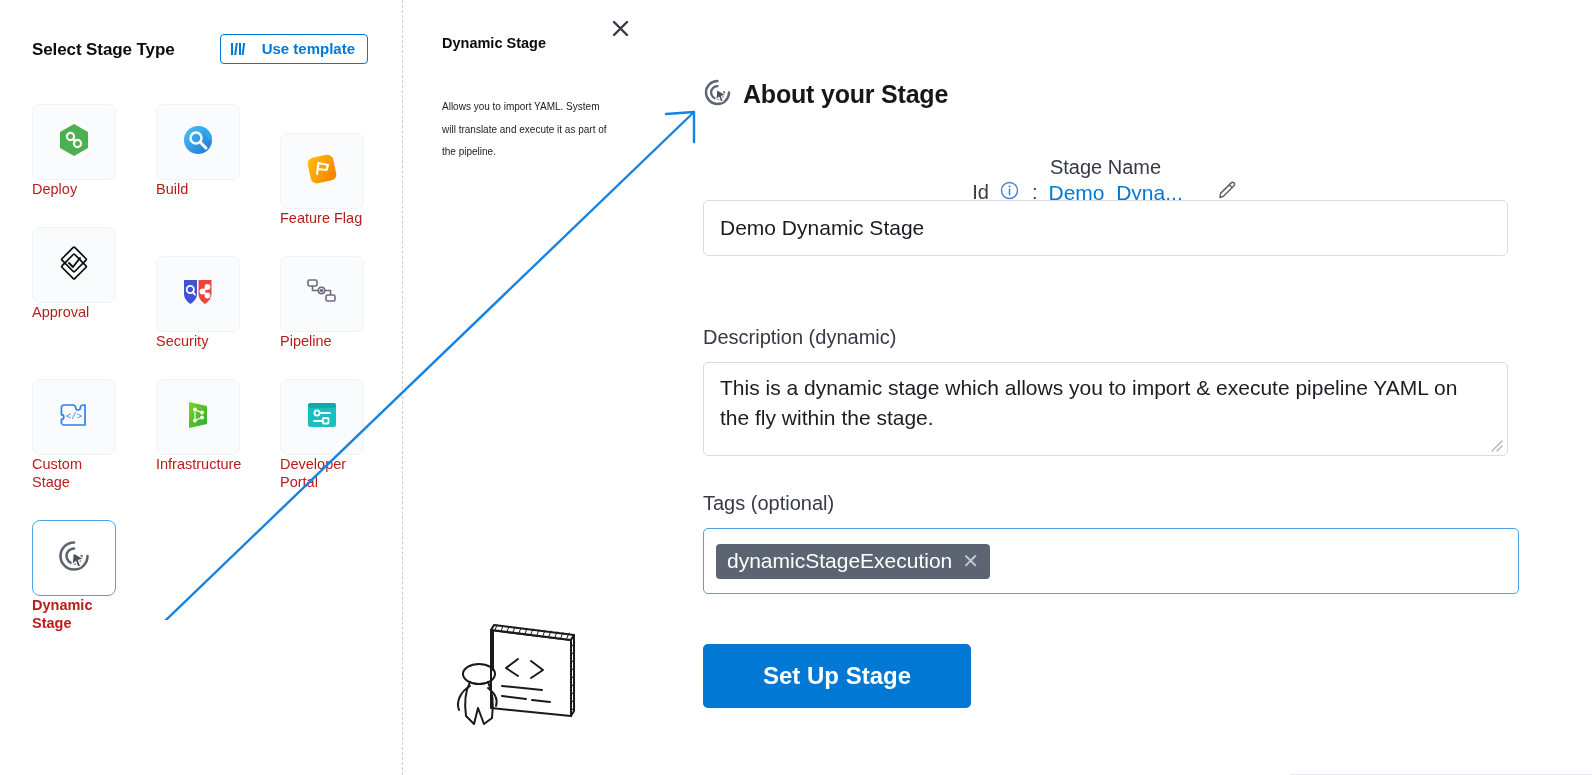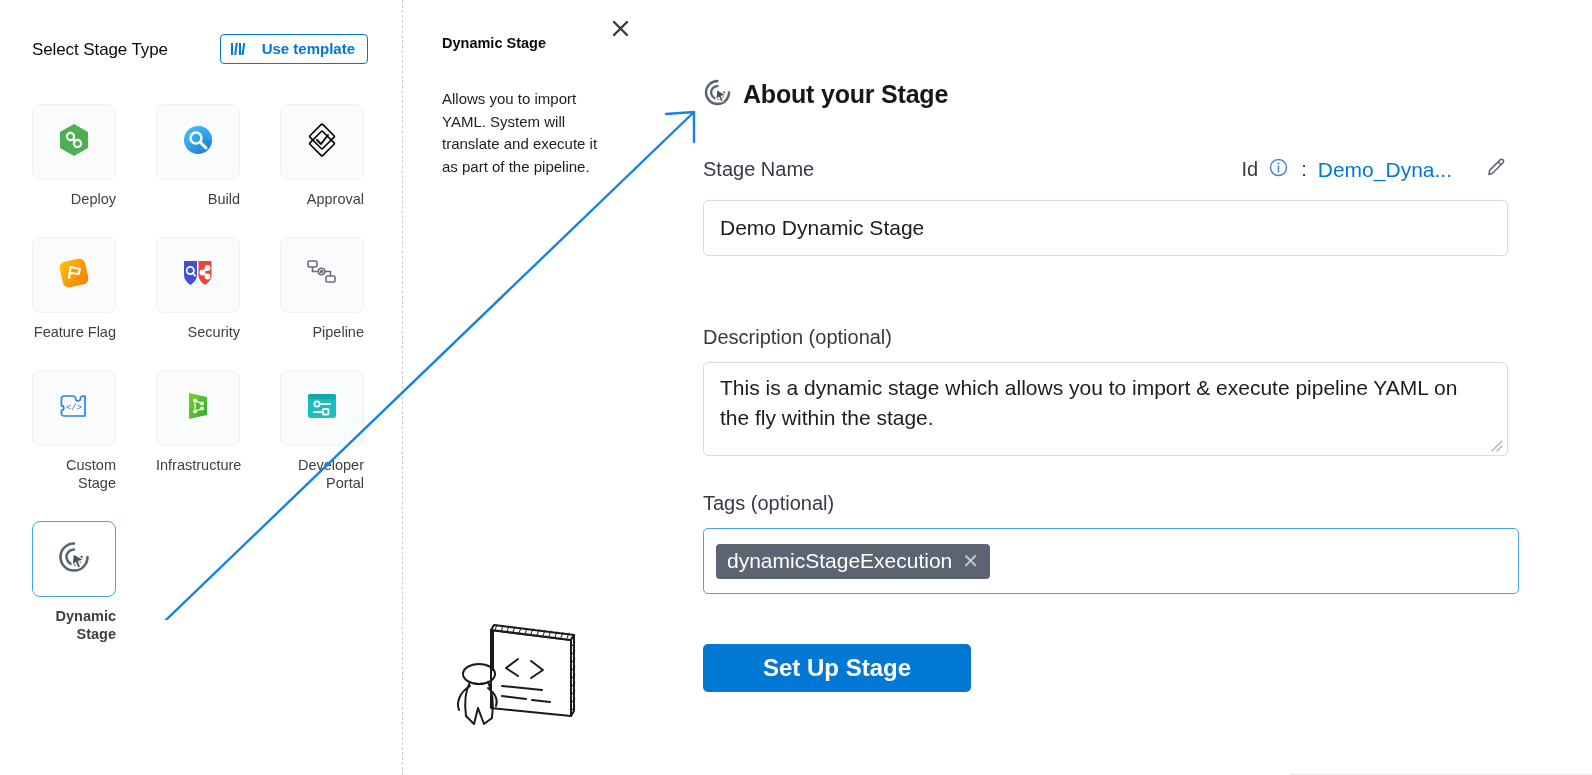--- a/index.html
+++ b/index.html
@@ -9,21 +9,21 @@
     background: #ffffff;
     font-family: "Liberation Sans", sans-serif;
     overflow: hidden;
   }
   #root { position: relative; width: 1592px; height: 775px; background:#fff; }
 
   
   #left-panel { position: absolute; left: 0; top: 0; width: 402px; height: 775px; background:#fff; }
   #left-header { position:absolute; left:32px; top:36px; width:338px; height:30px; }
   #panel-title {
-    font-size: 17px; font-weight: normal; color:#0b0b0d; letter-spacing:-0.1px;
+    font-size: 17px; font-weight: bold; color:#0b0b0d; letter-spacing:-0.1px;
     position:absolute; left:0; top:4px;
   }
   #use-template-btn {
     position:absolute; right:2px; top:-2px;
     display:flex; align-items:center; gap:16px;
     border:1px solid #0278d5; border-radius:4px;
     background:#fff; color:#0278d5;
     font-size:15px; font-weight:bold;
     padding:5px 12px 6px 10px;
     cursor:pointer; white-space:nowrap;
@@ -37,22 +37,22 @@
   }
   .stage-cell { width:84px; }
   .stage-tile {
     width:84px; height:76px;
     background:#fafbfc; border:1px solid #f0f1f3; border-radius:8px;
     display:flex; align-items:center; justify-content:center;
     cursor:pointer;
   }
   .stage-tile.selected { background:#fff; border:1.5px solid #4da3e8; }
   .stage-label {
-    margin-top:10px; text-align:right;
-    font-size:14.5px; color:#404040; line-height:18px;
+    text-align:left;
+    font-size:14.5px; color:#b91c1c; line-height:18px;
   }
   .stage-label.bold { font-weight:bold; }
   .stage-row-2 { margin-top: 0; }
 
   
   #v-divider {
     position:absolute; left:402px; top:0; width:0;
     height:775px; border-left:1px dashed #c9cdd6;
   }
 
@@ -61,31 +61,31 @@
   #close-btn {
     position:absolute; left:205px; top:15px; width:26px; height:26px;
     display:flex; align-items:center; justify-content:center;
     cursor:pointer; color:#383946;
   }
   #mid-title {
     position:absolute; left:40px; top:35px; width:190px;
     font-size:14.5px; font-weight:bold; color:#0b0b0d;
   }
   #mid-desc {
-    position:absolute; left:40px; top:88px; width:165px;
-    font-size:15px; line-height:22.5px; color:#1c1c22;
+    position:absolute; left:40px; top:96px; width:165px;
+    font-size:10px; line-height:22.5px; color:#1c1c22;
   }
   #mid-illustration { position:absolute; left:44px; top:608px; width:160px; height:120px; }
 
   
   #right-panel { position:absolute; left:640px; top:10px; width:952px; height:775px; }
   #about-head { position:absolute; left:63px; top:68px; display:flex; align-items:center; gap:11px; }
   #about-title { font-size:25px; font-weight:bold; color:#16161b; letter-spacing:-0.2px; }
 
-  .field-row { position:absolute; left:63px; width:805px; }
+  .field-row { position:absolute; left:63px; width:805px;flex-direction:column; }
   .field-label { font-size:20px; color:#383946; }
   #stage-name-row { top:146px; display:flex; align-items:center; justify-content:space-between; }
   #id-group { display:flex; align-items:center; gap:11px; }
   #id-text { font-size:20px; color:#383946; }
   #id-colon { font-size:20px; color:#383946; margin-left:2px; }
   #id-value { font-size:21px; color:#0278d5; max-width:205px; overflow:hidden; white-space:nowrap; }
 
   .text-input {
     position:absolute; left:63px; width:805px; height:56px;
     border:1px solid #d9dae5; border-radius:5px; background:#fff;
@@ -114,21 +114,21 @@
   #tag-chip {
     display:inline-flex; align-items:center; gap:10px;
     background:#5c6472; color:#ffffff;
     border-radius:4px; padding:5px 11px 6px 11px;
     font-size:21px;
   }
   #tag-remove { color:#c3c7cf; font-size:20px; cursor:pointer; line-height:1; }
 
   #setup-btn {
     position:absolute; left:63px; top:634px;
-    width:268px; height:48px;
+    width:268px; height:64px;
     background:#0278d5; border:none; border-radius:5px;
     color:#fff; font-family:"Liberation Sans", sans-serif;
     font-size:24px; font-weight:bold; cursor:pointer;
   }
 
   #bottom-divider {
     position:absolute; left:650px; top:764px; width:942px; height:1px;
     background:#e8e9ee;
   }
 
@@ -189,51 +189,51 @@
               <circle cx="16" cy="16" r="14" fill="url(#bgrad)"></circle>
               <circle cx="14" cy="14" r="5.5" fill="none" stroke="#ffffff" stroke-width="2.4"></circle>
               <path d="M18 18 L24 24" stroke="#ffffff" stroke-width="3" stroke-linecap="round"></path>
               <path d="M16 2 A14 14 0 0 1 30 16 L26 16 A10 10 0 0 0 16 6 Z" fill="#29b6f6" opacity="0.55"></path>
             </svg>
           </span>
         </div>
         <div class="stage-label">Build</div>
       </div>
 
-      <div class="stage-cell">
-        <div class="stage-tile">
-          <span>
-            <svg width="34" height="34" viewBox="0 0 34 34">
-              <g transform="rotate(45 17 17)" fill="none" stroke="#0b0b0d" stroke-width="1.7">
-                <rect x="5.5" y="5.5" width="18" height="18" rx="1"></rect>
-                <rect x="10.5" y="10.5" width="18" height="18" rx="1"></rect>
-              </g>
-              <path d="M12 17 L16 21 L23 12" fill="none" stroke="#0b0b0d" stroke-width="1.9" stroke-linecap="round" stroke-linejoin="round"></path>
-            </svg>
-          </span>
-        </div>
-        <div class="stage-label">Approval</div>
-      </div>
-
       <div class="stage-cell stage-row-2" style="margin-top:29px;">
         <div class="stage-tile">
           <span>
             <svg width="32" height="32" viewBox="0 0 32 32">
               <defs>
                   <linearGradient id="ffg" x1="0" y1="0" x2="1" y2="1">
                 <stop offset="0%" stop-color="#ffc107"></stop>
                     <stop offset="100%" stop-color="#f57c00"></stop>
               </linearGradient>
                 </defs>
               <rect x="3" y="3" width="26" height="26" rx="6" fill="url(#ffg)" transform="rotate(-12 16 16)"></rect>
               <path d="M11 21 L12.5 10 L22 12 L20.5 17 L12 16" fill="none" stroke="#ffffff" stroke-width="2.2" stroke-linejoin="round" stroke-linecap="round"></path>
             </svg>
           </span>
         </div>
         <div class="stage-label">Feature Flag</div>
+      </div>
+
+      <div class="stage-cell">
+        <div class="stage-tile">
+          <span>
+            <svg width="34" height="34" viewBox="0 0 34 34">
+              <g transform="rotate(45 17 17)" fill="none" stroke="#0b0b0d" stroke-width="1.7">
+                <rect x="5.5" y="5.5" width="18" height="18" rx="1"></rect>
+                <rect x="10.5" y="10.5" width="18" height="18" rx="1"></rect>
+              </g>
+              <path d="M12 17 L16 21 L23 12" fill="none" stroke="#0b0b0d" stroke-width="1.9" stroke-linecap="round" stroke-linejoin="round"></path>
+            </svg>
+          </span>
+        </div>
+        <div class="stage-label">Approval</div>
       </div>
 
       <div class="stage-cell stage-row-2" style="margin-top:29px;">
         <div class="stage-tile">
           <span>
             <svg width="36" height="32" viewBox="0 0 36 32">
               <path d="M4 4 L17 4 L17 18 C17 24 11 27.5 10.5 28 C10 27.5 4 24 4 18 Z" fill="#3f51d5"></path>
               <path d="M18.5 4 L31.5 4 L31.5 18 C31.5 24 25.5 27.5 25 28 C24.5 27.5 18.5 24 18.5 18 Z" fill="#e8453c"></path>
               <g fill="none" stroke="#ffffff" stroke-width="1.8">
                 <circle cx="10.3" cy="13.5" r="3.6"></circle>
@@ -433,21 +433,21 @@
           <svg width="23" height="23" viewBox="0 0 23 23">
             <path d="M4 18.5 L4.6 14.4 L15.1 3.9 A2 2 0 0 1 18 6.8 L7.5 17.3 Z" fill="none" stroke="#5c6472" stroke-width="1.5" stroke-linejoin="round"></path>
             <path d="M13.3 5.8 L16.2 8.7" stroke="#5c6472" stroke-width="1.5"></path>
           </svg>
         </span>
       </span>
     </div>
 
     <input class="text-input" id="stage-name-input" type="text" value="Demo Dynamic Stage" style="">
 
-    <div class="field-row field-label" id="desc-label">Description (optional)</div>
+    <div class="field-row field-label" id="desc-label">Description (dynamic)</div>
 
     <textarea id="desc-input" placeholder="Description" style="">This is a dynamic stage which allows you to import &amp; execute pipeline YAML on the fly within the stage.</textarea>
     <span id="resize-grip">
       <svg width="14" height="14" viewBox="0 0 14 14">
         <path d="M13 3 L3 13 M13 8 L8 13" stroke="#a9adb8" stroke-width="1.2" stroke-linecap="round"></path>
       </svg>
     </span>
 
     <div class="field-row field-label" id="tags-label">Tags (optional)</div>
 

